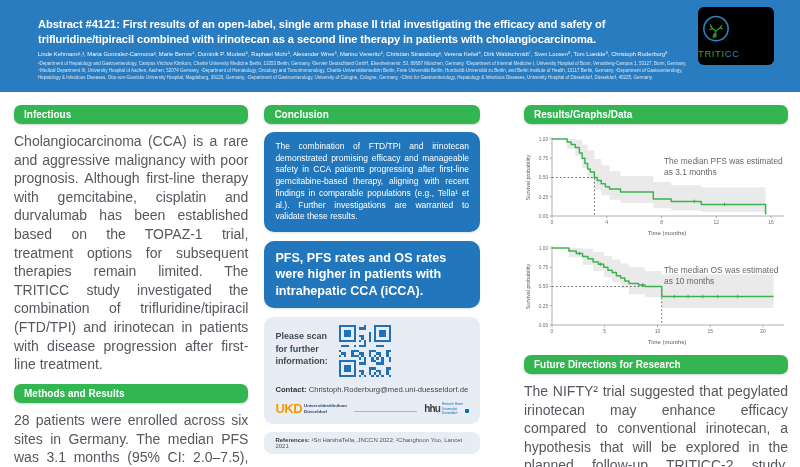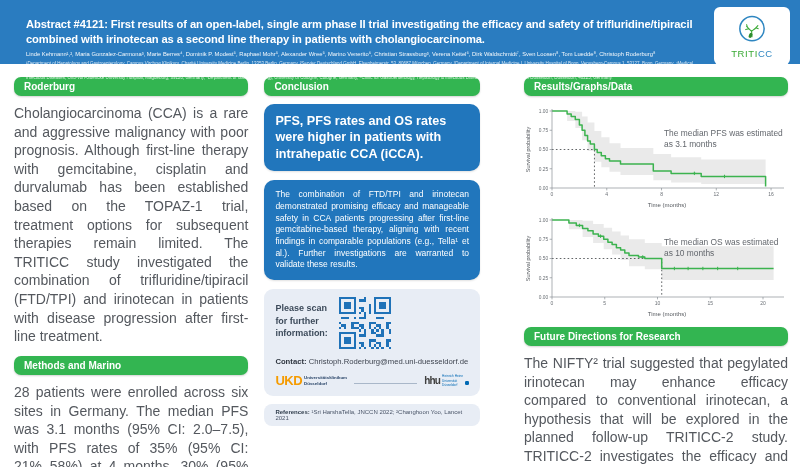--- a/index.html
+++ b/index.html
@@ -1,25 +1,25 @@
 <!DOCTYPE html>
 <html><head>
 <meta charset="utf-8">
 <style>
   html,body{margin:0;padding:0;background:#fff;}
   .poster{width:800px;height:467px;position:relative;overflow:hidden;background:#fff;
           font-family:"Liberation Sans",sans-serif;}
   
-  .masthead{height:64px;background:#2a7cc0;color:#fff;box-sizing:border-box;
-            padding:17px 100px 0 26px;position:relative;}
+  .masthead{height:92px;background:#2a7cc0;color:#fff;box-sizing:border-box;
+            padding:17px 100px 0 38px;position:relative;}
   .title{font-size:11.2px;line-height:1.3;font-weight:700;margin:0;max-width:678px;letter-spacing:-0.1px;}
   .authors{font-size:5.8px;margin:5px 0 4px;opacity:.95;white-space:nowrap;overflow:hidden;}
   .affils{font-size:4.5px;line-height:1.55;opacity:.82;margin:0;max-width:680px;}
-  .logo-card{position:absolute;right:10px;top:7px;width:76px;height:58px;background:#ffffff;border-radius:6px;
-             display:flex;flex-direction:column;align-items:center;justify-content:center;padding-top:1px;box-sizing:border-box;}
+  .logo-card{position:absolute;right:26px;top:7px;width:76px;height:58px;background:#000000;border-radius:6px;
+             display:flex;flex-direction:column;justify-content:center;padding-top:1px;box-sizing:border-box;}
   .logo-word{font-size:9.5px;font-weight:400;letter-spacing:.6px;margin-top:1px;}
   .logo-word .lg{color:#3aaa35;}
   .logo-word .lb{color:#2e86c1;}
   
   .cols{display:flex;gap:16px;padding:13px 12px 0 14px;box-sizing:border-box;}
   .col{display:flex;flex-direction:column;}
   .col.left{width:250px;}
   .col.mid{width:230px;}
   .col.right{width:264px;margin-left:28px;}
   .pill{background:#33b551;color:#fff;font-weight:700;font-size:10px;padding:4px 10px;border-radius:7px;
@@ -70,38 +70,38 @@
         <ellipse cx="18.4" cy="23.4" rx="1.9" ry="3" fill="#2e8b2e" transform="rotate(24 18.4 23.4)"></ellipse>
       </svg>
       <div class="logo-word"><span class="lg">TRITI</span><span class="lb">CC</span></div>
     </div>
   </header>
 
   <main class="cols">
 
     <section class="col left">
       <div class="pill">
-        <span>Roderburg</span>
+        <span>Infectious</span>
       </div>
       <p class="body">Cholangiocarcinoma (CCA) is a rare and aggressive malignancy with poor prognosis. Although first-line therapy with gemcitabine, cisplatin and durvalumab has been established based on the TOPAZ-1 trial, treatment options for subsequent therapies remain limited. The TRITICC study investigated the combination of trifluridine/tipiracil (FTD/TPI) and irinotecan in patients with disease progression after first-line treatment.</p>
       <div class="pill">
-        <span>Methods and Marino</span>
+        <span>Methods and Results</span>
       </div>
       <p class="body">28 patients were enrolled across six sites in Germany. The median PFS was 3.1 months (95% CI: 2.0–7.5), with PFS rates of 35% (95% CI: 21%–58%) at 4 months, 30% (95% CI: 17%–54%) at 6 months, and 13% (95% CI: 4.7%–37%) at 12 months. PFS and PFS rates were higher in patients with intrahepatic CCA (iCCA). The OS rates were 74% (95% CI: 59%–93%) at 6 months and 38% (95% CI: 22%–68%) at 12 months. Similar to the PFS rates the OS rates were higher in iCCA. Among 27 evaluable patients, partial responses were observed in 3 patients (11.1%, 2 iCCA, 1 eCCA), stable disease in 11 patients (40.7%, 7 iCCA, 4 eCCA). Thirteen patients (48.1%, 7 iCCA, 6 eCCA) experienced disease progression. Outcomes due to tumor location will have to be examined in higher patient numbers. The most frequently reported adverse events included neutropenia, thrombocytopenia, gastrointestinal symptoms, and fatigue.</p>
     </section>
 
     <section class="col mid">
       <div class="pill">
         <span>Conclusion</span>
       </div>
+      <div class="bluebox">
+        <p>The combination of FTD/TPI and irinotecan demonstrated promising efficacy and manageable safety in CCA patients progressing after first-line gemcitabine-based therapy, aligning with recent findings in comparable populations (e.g., Tella¹ et al.). Further investigations are warranted to validate these results.</p>
+      </div>
       <div class="bluebox highlight">
         <p>PFS, PFS rates and OS rates were higher in patients with intrahepatic CCA (iCCA).</p>
-      </div>
-      <div class="bluebox">
-        <p>The combination of FTD/TPI and irinotecan demonstrated promising efficacy and manageable safety in CCA patients progressing after first-line gemcitabine-based therapy, aligning with recent findings in comparable populations (e.g., Tella¹ et al.). Further investigations are warranted to validate these results.</p>
       </div>
       <div class="graybox">
         <div class="scanrow">
           <div class="scanlabel">Please scan for further information:</div>
           <svg id="qr" class="qr" viewBox="0 0 21 21" shape-rendering="crispEdges">
               <rect x="0" y="0" width="1" height="1" fill="#1f72b8"></rect>
               <rect x="1" y="0" width="1" height="1" fill="#1f72b8"></rect>
               <rect x="2" y="0" width="1" height="1" fill="#1f72b8"></rect>
               <rect x="3" y="0" width="1" height="1" fill="#1f72b8"></rect>
               <rect x="4" y="0" width="1" height="1" fill="#1f72b8"></rect>

